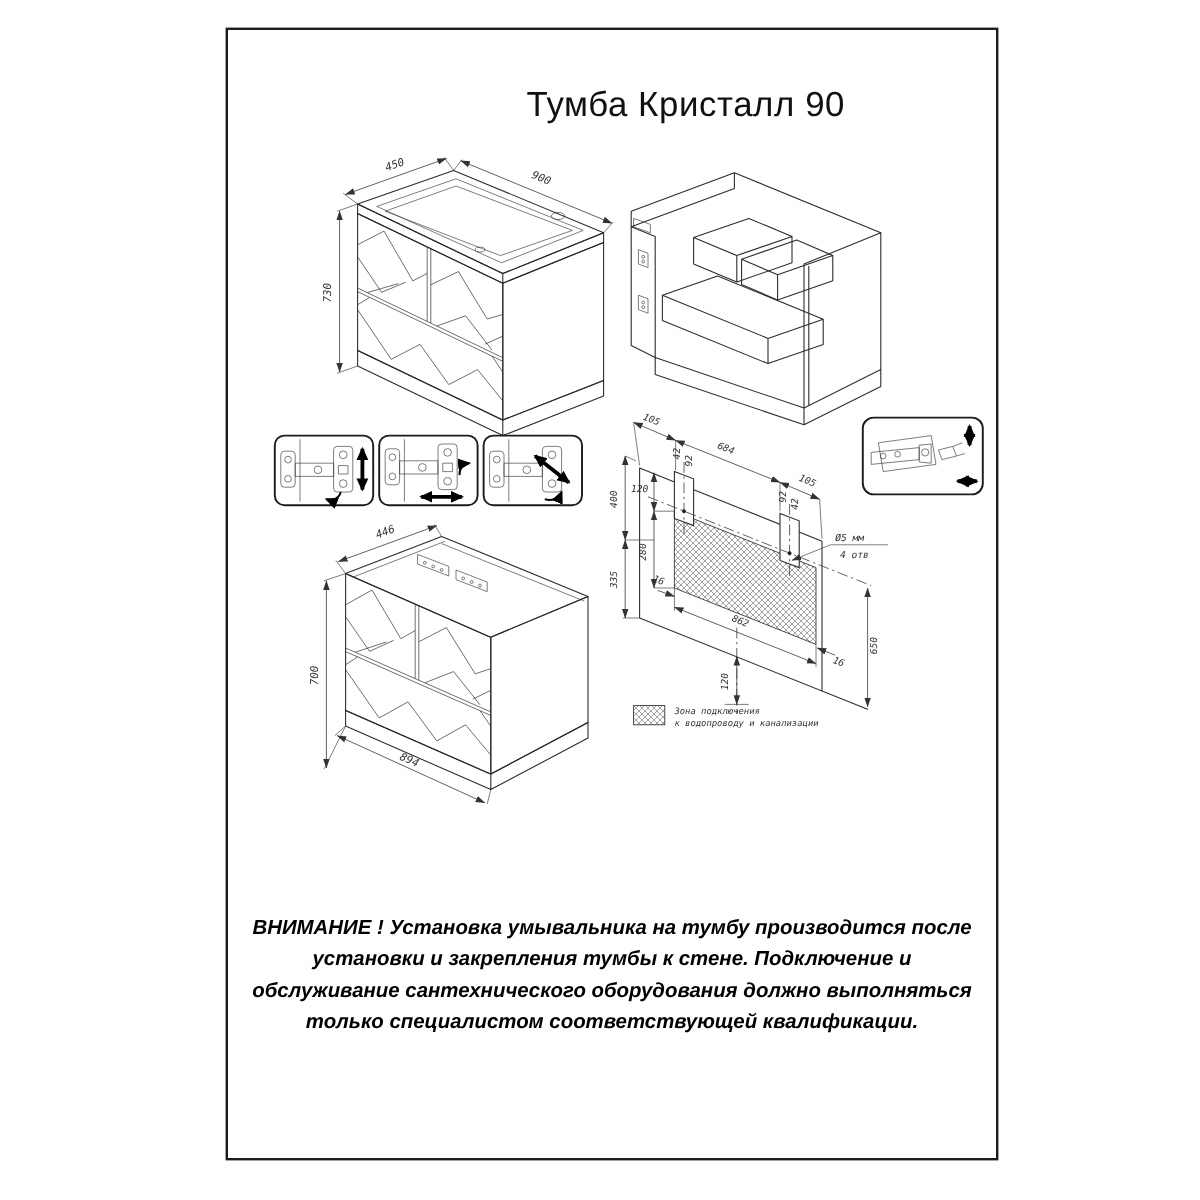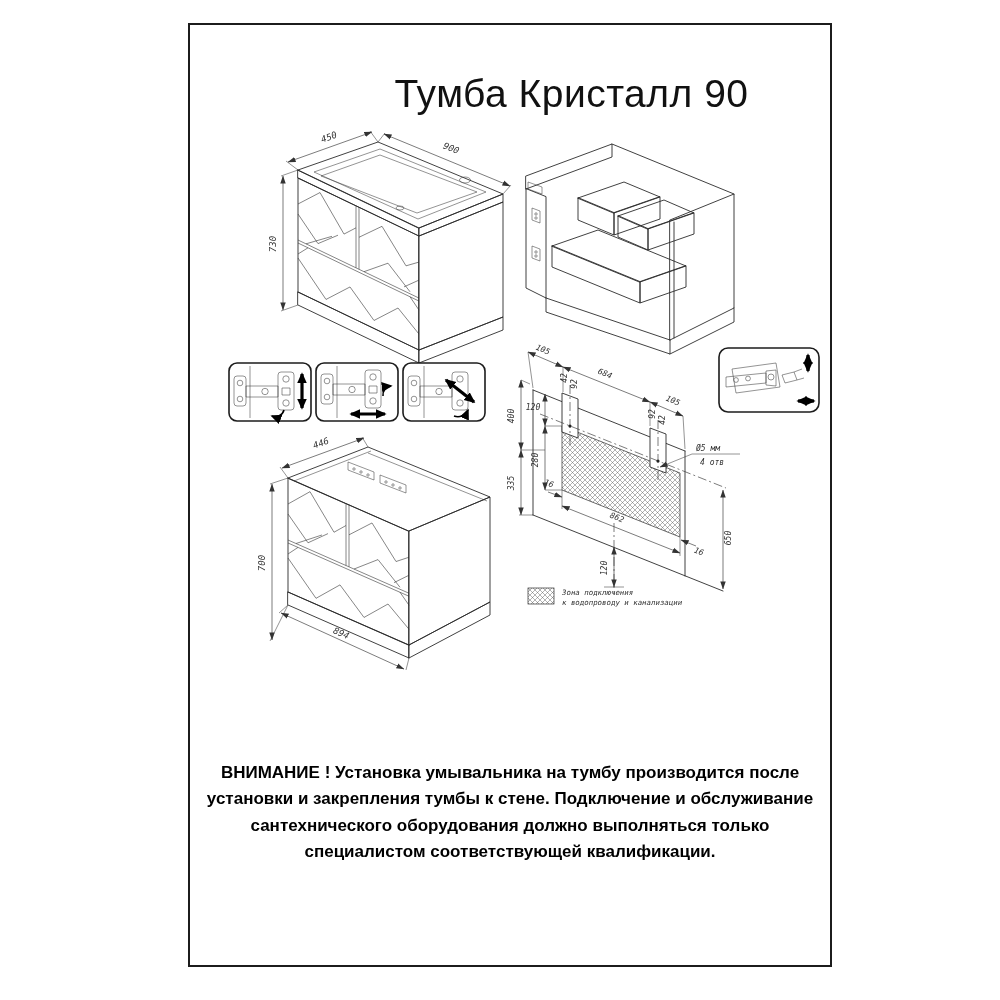--- a/index.html
+++ b/index.html
@@ -1,20 +1,20 @@
 <!DOCTYPE html>
 <html><head>
 <meta charset="utf-8">
 <style>
   html,body{margin:0;padding:0;background:#fff;}
   body{width:1000px;height:1000px;position:relative;font-family:"Liberation Sans",sans-serif;color:#111;}
   .sheet{position:absolute;left:188px;top:23px;width:640px;height:940px;border:2px solid #1c1c1c;background:#fff;}
-  .title{position:absolute;left:188px;top:72px;width:767px;text-align:center;font-size:39px;letter-spacing:.5px;color:#111;}
+  .title{position:absolute;left:188px;top:72px;width:767px;text-align:center;font-size:29px;letter-spacing:.5px;color:#111;}
   .drawing-svg{position:absolute;left:188px;top:120px;}
-  .warning{position:absolute;left:200px;top:760px;width:620px;text-align:center;font-weight:bold;font-size:17px;line-height:1.55;color:#000;}
+  .warning{position:absolute;left:200px;top:760px;width:620px;text-align:center;font-weight:bold;font-size:17px;line-height:1.55;color:#000;font-style:italic;}
   
   .ln{stroke:#2b2b2b;stroke-width:.9;fill:none;stroke-linejoin:round;stroke-linecap:round;}
   .tn{stroke:#3a3a3a;stroke-width:.55;fill:none;stroke-linejoin:round;}
   .dim{stroke:#444;stroke-width:.7;fill:none;}
   .cl{stroke:#444;stroke-width:.7;fill:none;stroke-dasharray:9 3 2 3;}
   .wf{fill:#fff;stroke:#2b2b2b;stroke-width:.9;}
   .panel{stroke:#1c1c1c;stroke-width:1.6;fill:#fff;}
   .bold-arrow{stroke:#000;stroke-width:3.2;fill:none;}
   .curve-arrow{stroke:#000;stroke-width:1.6;fill:none;}
   .dt{font:italic 9px "DejaVu Sans Mono",monospace;fill:#333;stroke:none;}

